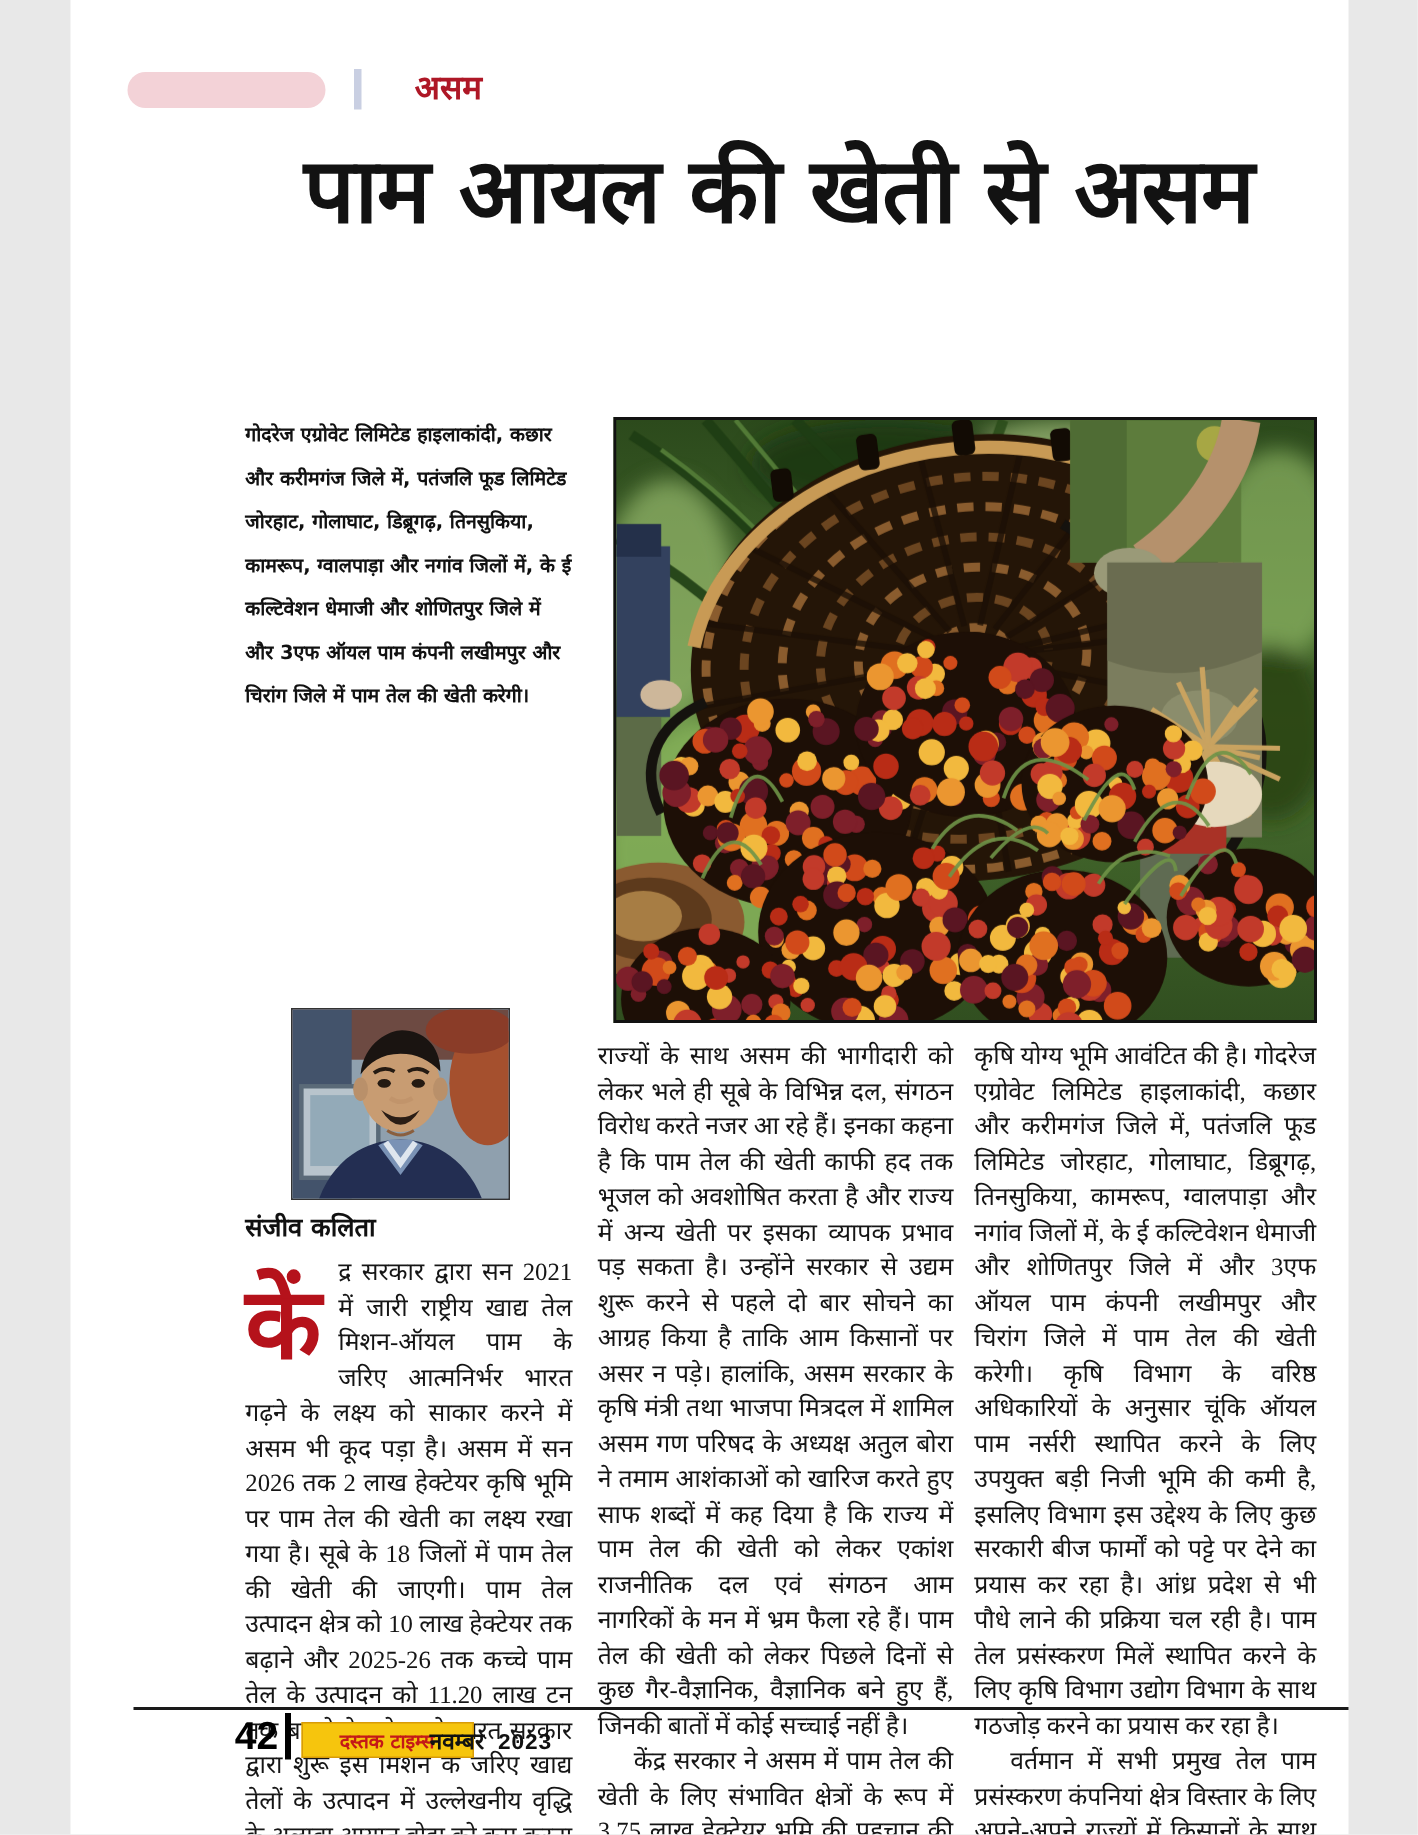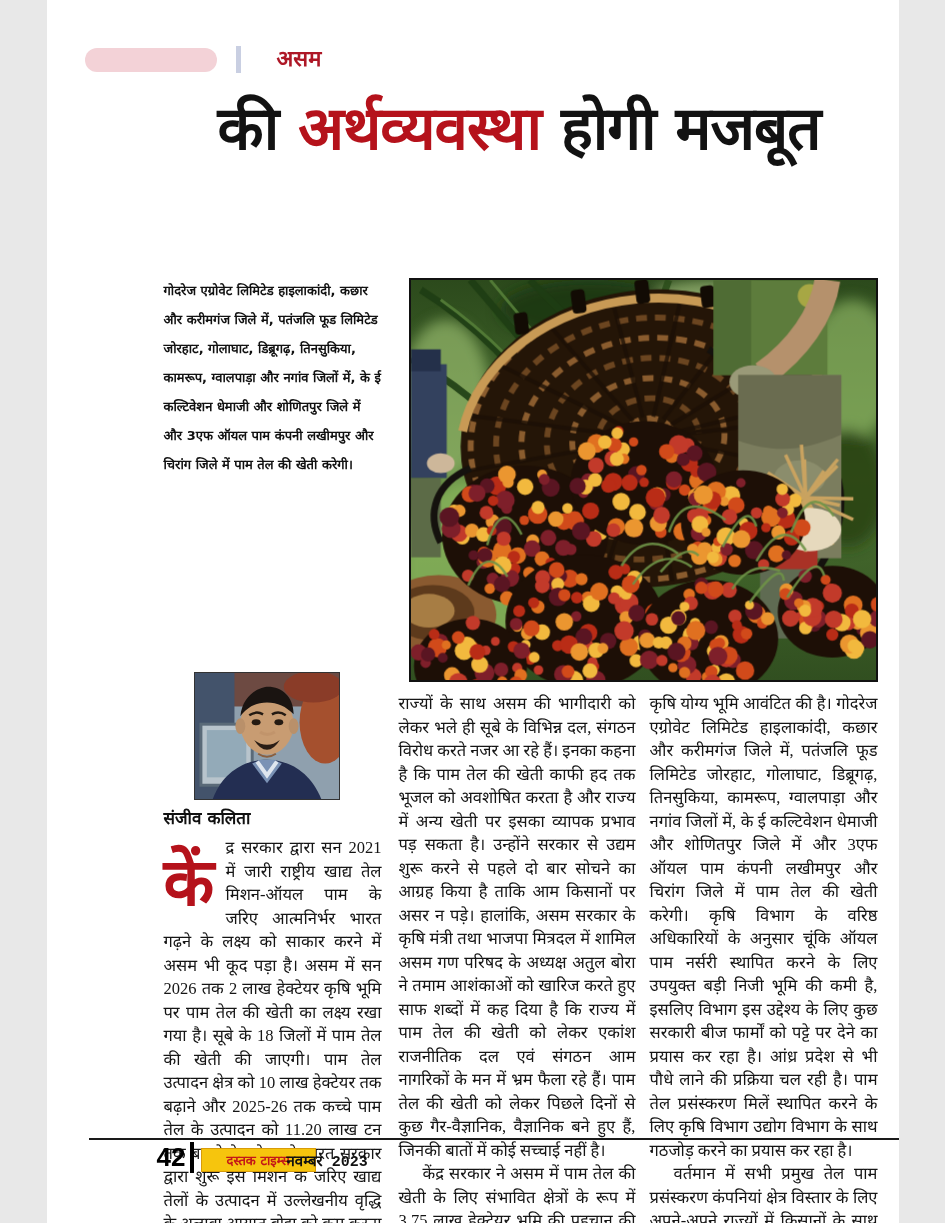--- a/index.html
+++ b/index.html
@@ -61,21 +61,21 @@
 </head>
 <body>
 
 <div class="page">
 
   <div class="tag-pill"></div>
   <div class="tag-bar"></div>
   <div class="tag-label">असम</div>
 
   <h1 class="headline">
-    <span class="hl-line"><span>की </span><span class="hl-red">अर्थव्यवस्था</span><span> होगी मजबूत</span></span>
+    <span class="hl-line">पाम आयल की खेती से असम</span>
   </h1>
 
   <div class="intro">गोदरेज एग्रोवेट लिमिटेड हाइलाकांदी, कछार और करीमगंज जिले में, पतंजलि फूड लिमिटेड जोरहाट, गोलाघाट, डिब्रूगढ़, तिनसुकिया, कामरूप, ग्वालपाड़ा और नगांव जिलों में, के ई कल्टिवेशन धेमाजी और शोणितपुर जिले में और 3एफ ऑयल पाम कंपनी लखीमपुर और चिरांग जिले में पाम तेल की खेती करेगी।</div>
 
   <figure class="photo">
     <svg id="harvest-art" viewBox="0 0 469 404" preserveAspectRatio="none">
       <defs>
         <linearGradient id="bgGrad" x1="0" y1="0" x2="0" y2="1">
           <stop offset="0" stop-color="#2c4a1c"></stop>
           <stop offset="0.5" stop-color="#4a7030"></stop>

